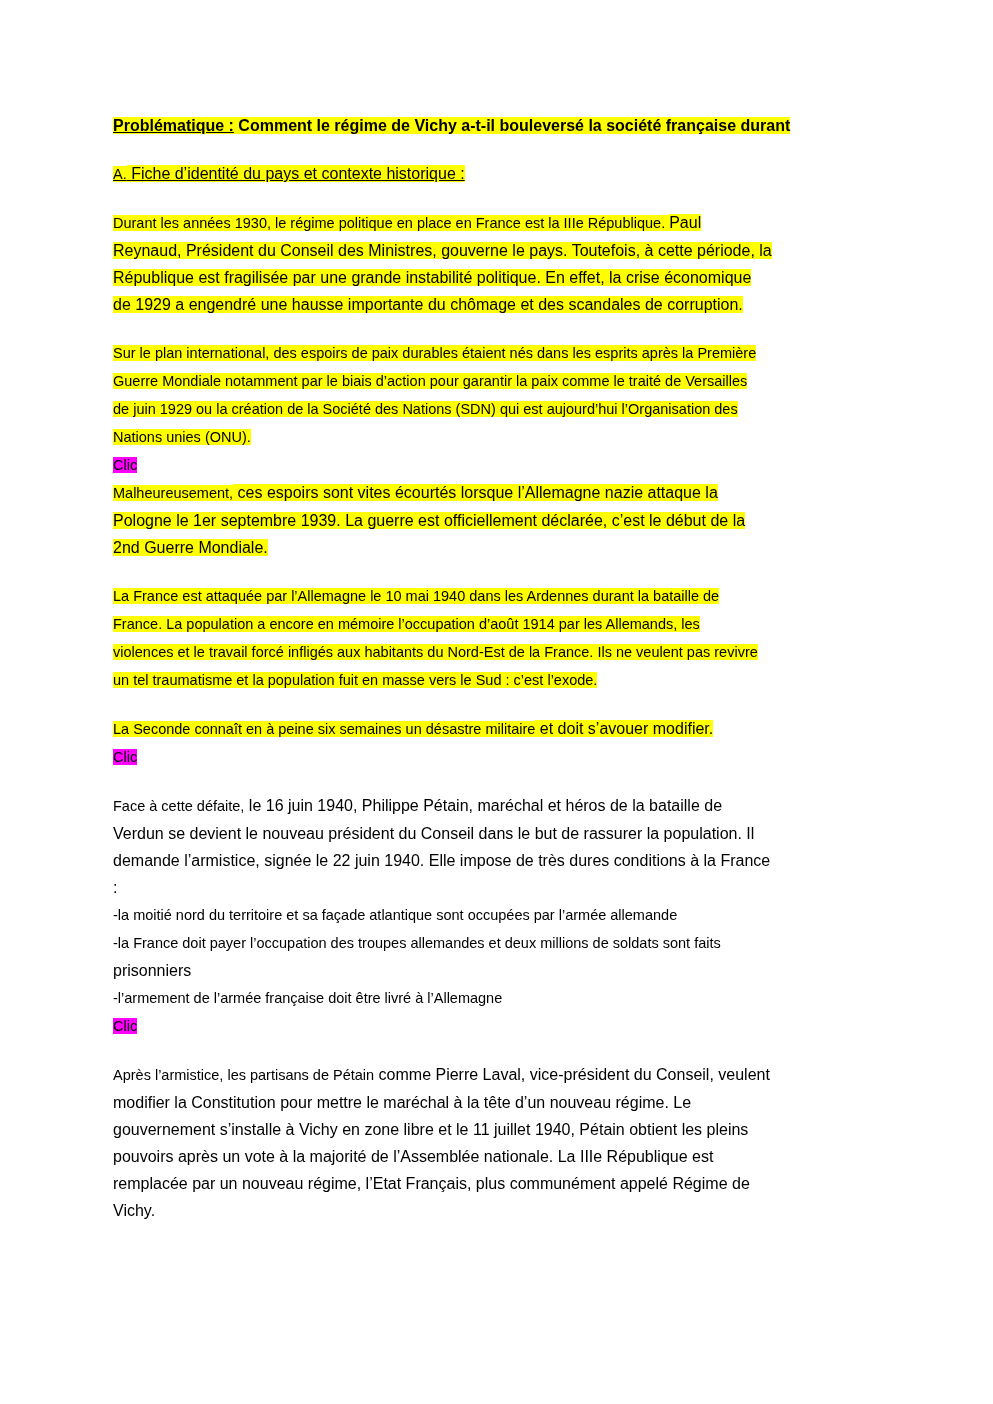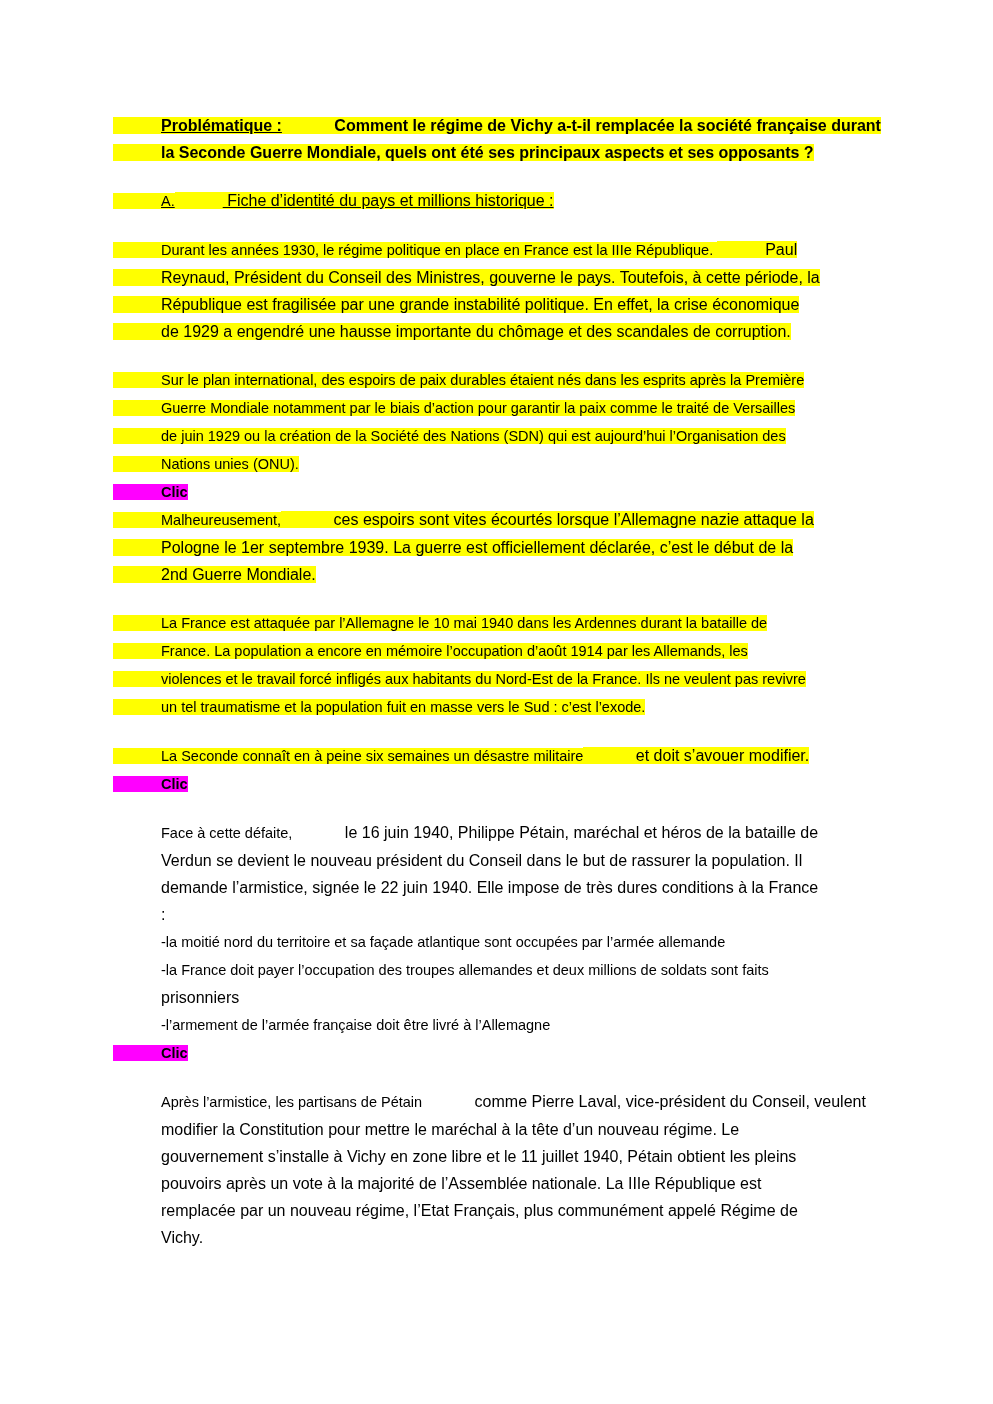--- a/index.html
+++ b/index.html
@@ -18,33 +18,33 @@
   .doc-content {
     position: absolute;
     left: 113px;
     top: 112px;
     width: 795px;
   }
   p.para {
     margin: 0 0 21px 0;
     line-height: 27px;
   }
-  .run { white-space: pre-wrap; padding-left: 48px; }
+  .run { white-space: pre-wrap; }
   .sz-lg { font-size: 16px; }
   .sz-sm { font-size: 14.5px; }
   .bold { font-weight: bold; }
   .underline { text-decoration: underline; }
   .hl-y { background-color: var(--hl-yellow, #ffff00); }
-  .hl-m { background-color: var(--hl-magenta, #ff00ff); font-weight: bold; }
+  .hl-m { background-color: var(--hl-magenta, #ff00ff); }
 </style>
 </head>
 <body style="color: rgb(0, 0, 0); background: rgb(255, 255, 255);">
 
 <div class="doc-content">
-    <p class="para"><span class="run sz-lg bold underline hl-y">Problématique :</span><span class="run sz-lg bold hl-y"> Comment le régime de Vichy a-t-il remplacée la société française durant</span><br><span class="run sz-lg bold hl-y">la Seconde Guerre Mondiale, quels ont été ses principaux aspects et ses opposants ?</span></p>
-    <p class="para"><span class="run sz-sm underline hl-y">A.</span><span class="run sz-lg underline hl-y"> Fiche d’identité du pays et millions historique :</span></p>
+    <p class="para"><span class="run sz-lg bold underline hl-y">Problématique :</span><span class="run sz-lg bold hl-y"> Comment le régime de Vichy a-t-il bouleversé la société française durant</span><br></p>
+    <p class="para"><span class="run sz-sm underline hl-y">A.</span><span class="run sz-lg underline hl-y"> Fiche d’identité du pays et contexte historique :</span></p>
     <p class="para"><span class="run sz-sm hl-y">Durant les années 1930, le régime politique en place en France est la IIIe République. </span><span class="run sz-lg hl-y">Paul</span><br><span class="run sz-lg hl-y">Reynaud, Président du Conseil des Ministres, gouverne le pays. Toutefois, à cette période, la</span><br><span class="run sz-lg hl-y">République est fragilisée par une grande instabilité politique. En effet, la crise économique</span><br><span class="run sz-lg hl-y">de 1929 a engendré une hausse importante du chômage et des scandales de corruption.</span></p>
     <p class="para"><span class="run sz-sm hl-y">Sur le plan international, des espoirs de paix durables étaient nés dans les esprits après la Première</span><br><span class="run sz-sm hl-y">Guerre Mondiale notamment par le biais d’action pour garantir la paix comme le traité de Versailles</span><br><span class="run sz-sm hl-y">de juin 1929 ou la création de la Société des Nations (SDN) qui est aujourd’hui l’Organisation des</span><br><span class="run sz-sm hl-y">Nations unies (ONU).</span><br><span class="run sz-sm hl-m">Clic</span><br><span class="run sz-sm hl-y">Malheureusement,</span><span class="run sz-lg hl-y"> ces espoirs sont vites écourtés lorsque l’Allemagne nazie attaque la</span><br><span class="run sz-lg hl-y">Pologne le 1er septembre 1939. La guerre est officiellement déclarée, c’est le début de la</span><br><span class="run sz-lg hl-y">2nd Guerre Mondiale.</span></p>
     <p class="para"><span class="run sz-sm hl-y">La France est attaquée par l’Allemagne le 10 mai 1940 dans les Ardennes durant la bataille de</span><br><span class="run sz-sm hl-y">France. La population a encore en mémoire l’occupation d’août 1914 par les Allemands, les</span><br><span class="run sz-sm hl-y">violences et le travail forcé infligés aux habitants du Nord-Est de la France. Ils ne veulent pas revivre</span><br><span class="run sz-sm hl-y">un tel traumatisme et la population fuit en masse vers le Sud : c’est l’exode.</span></p>
     <p class="para"><span class="run sz-sm hl-y">La Seconde connaît en à peine six semaines un désastre militaire</span><span class="run sz-lg hl-y"> et doit s’avouer modifier.</span><br><span class="run sz-sm hl-m">Clic</span></p>
     <p class="para"><span class="run sz-sm">Face à cette défaite,</span><span class="run sz-lg"> le 16 juin 1940, Philippe Pétain, maréchal et héros de la bataille de</span><br><span class="run sz-lg">Verdun se devient le nouveau président du Conseil dans le but de rassurer la population. Il</span><br><span class="run sz-lg">demande l’armistice, signée le 22 juin 1940. Elle impose de très dures conditions à la France</span><br><span class="run sz-lg">:</span><br><span class="run sz-sm">-la moitié nord du territoire et sa façade atlantique sont occupées par l’armée allemande</span><br><span class="run sz-sm">-la France doit payer l’occupation des troupes allemandes et deux millions de soldats sont faits</span><br><span class="run sz-lg">prisonniers</span><br><span class="run sz-sm">-l’armement de l’armée française doit être livré à l’Allemagne</span><br><span class="run sz-sm hl-m">Clic</span></p>
     <p class="para"><span class="run sz-sm">Après l’armistice, les partisans de Pétain</span><span class="run sz-lg"> comme Pierre Laval, vice-président du Conseil, veulent</span><br><span class="run sz-lg">modifier la Constitution pour mettre le maréchal à la tête d’un nouveau régime. Le</span><br><span class="run sz-lg">gouvernement s’installe à Vichy en zone libre et le 11 juillet 1940, Pétain obtient les pleins</span><br><span class="run sz-lg">pouvoirs après un vote à la majorité de l’Assemblée nationale. La IIIe République est</span><br><span class="run sz-lg">remplacée par un nouveau régime, l’Etat Français, plus communément appelé Régime de</span><br><span class="run sz-lg">Vichy.</span></p>
   </div>
 
 </body></html>

